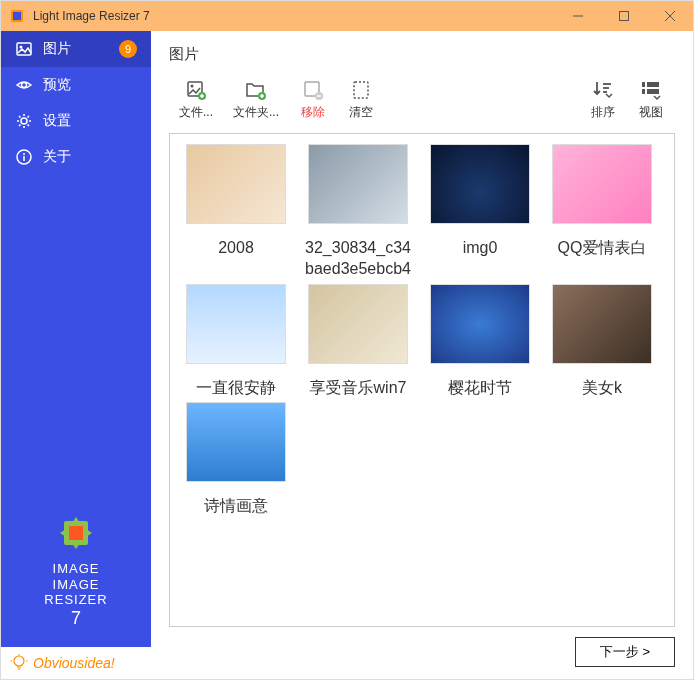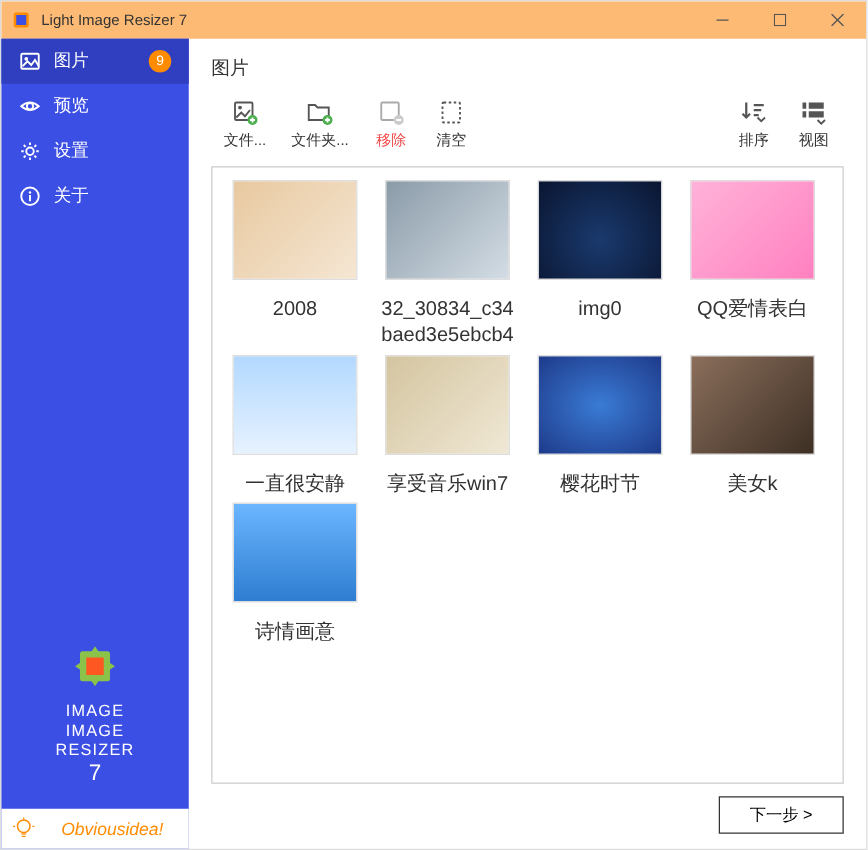--- a/index.html
+++ b/index.html
@@ -17,21 +17,21 @@
 .sidebar { width: 150px; background: #3b4fe4; color: #fff; display: flex; flex-direction: column; }
 .sb-item { display: flex; align-items: center; gap: 10px; padding: 9px 14px; font-size: 14px; cursor: pointer; }
 .sb-item.active { background: #2f3fc0; }
 .sb-item .icon { width: 18px; height: 18px; display: flex; align-items: center; justify-content: center; }
 .badge { margin-left: auto; background: #ff8c00; color: #fff; border-radius: 10px; min-width: 18px; height: 18px; font-size: 11px; display: flex; align-items: center; justify-content: center; padding: 0 4px; }
 .sb-spacer { flex: 1; }
 .sb-logo { text-align: center; padding: 10px 0 18px; }
 .sb-logo .logo-box { width: 40px; height: 40px; margin: 0 auto 8px; position: relative; }
 .sb-logo .name { font-size: 13px; letter-spacing: 1px; line-height: 1.2; }
 .sb-logo .ver { font-size: 18px; font-weight: 300; }
-.sb-footer { background: #fff; color: #ff8c00; font-size: 14px; padding: 6px 8px; display: flex; align-items: center; gap: 20px; font-style: italic; }
+.sb-footer { background: #fff; color: #ff8c00; font-size: 14px; padding: 6px 8px; display: flex; align-items: center; gap: 4px; font-style: italic; }
 
 
 .content { flex: 1; display: flex; flex-direction: column; padding: 14px 18px 12px; }
 .page-title { font-size: 15px; color: #333; margin-bottom: 10px; }
 .toolbar { display: flex; align-items: flex-start; gap: 2px; border-bottom: 0; padding-bottom: 6px; }
 .tb-btn { display: flex; flex-direction: column; align-items: center; gap: 2px; padding: 4px 10px; font-size: 12px; color: #333; cursor: pointer; min-width: 48px; }
 .tb-btn.disabled { color: #ef4444; }
 .tb-btn .icon { width: 24px; height: 24px; }
 .tb-spacer { flex: 1; }
 .tb-right { display: flex; align-items: flex-start; text-align: center; }

